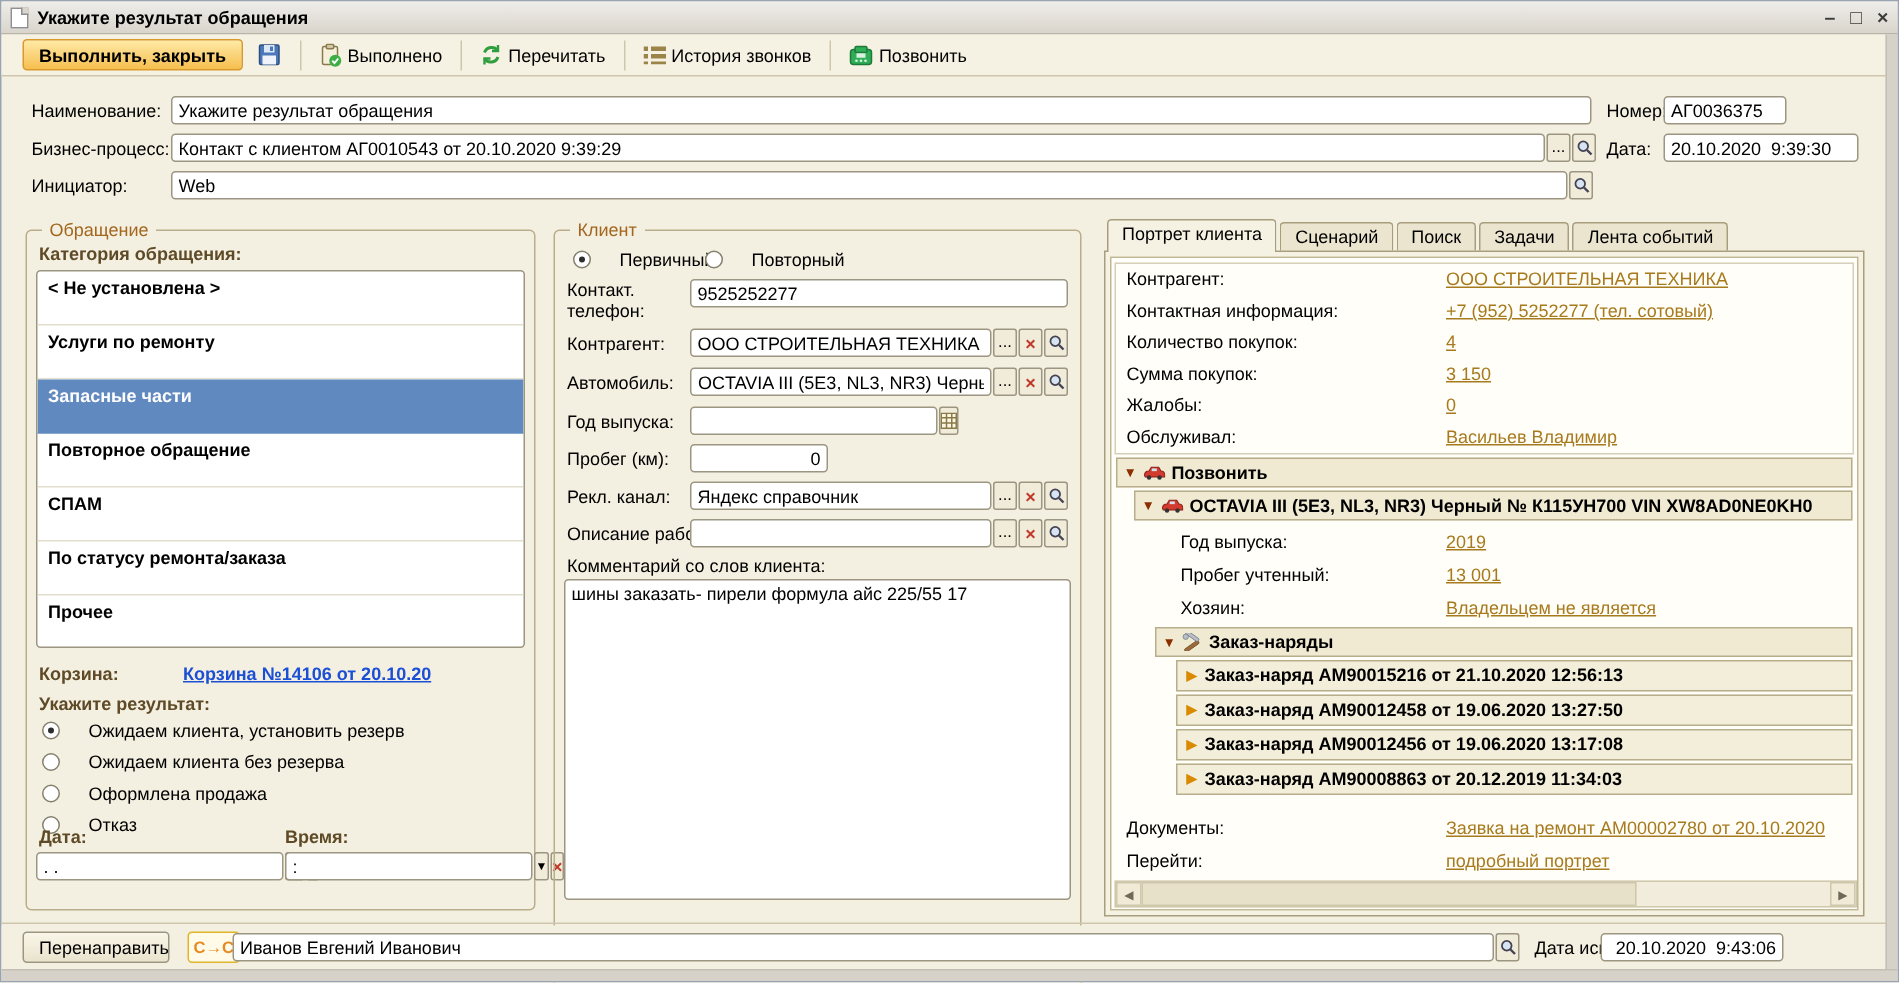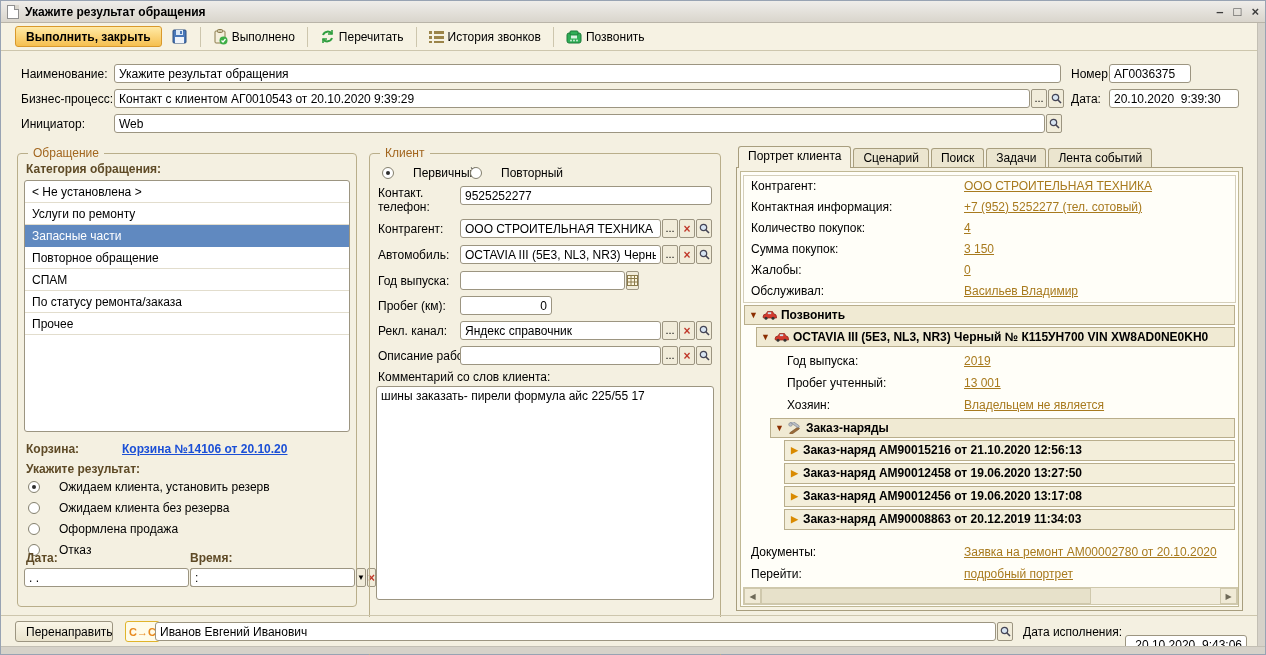--- a/index.html
+++ b/index.html
@@ -42,21 +42,21 @@
   .sbtn.x { color:#c0392b; font-weight:bold; font-size:12px; }
 
   
   .fset { position:absolute; border:1px solid #b9ae8a; border-radius:4px; }
   .fset-legend { position:absolute; top:-8px; left:10px; background:#f4f0e1; padding:0 5px;
     color:#a2661f; font-weight:normal; }
   .brown-lbl { color:#5e4a26; font-weight:bold; }
 
   
   .listbox { position:absolute; background:#fff; border:1px solid #9c9581; border-radius:3px; overflow:hidden; }
-  .li { height:22px; line-height:22px; padding-left:7px; font-weight:normal; border-bottom:1px solid #e2ddcd; }
+  .li { height:36px; line-height:22px; padding-left:7px; font-weight:bold; border-bottom:1px solid #e2ddcd; }
   .li.sel { background:#6089c0; color:#fff; border-bottom-color:#6089c0; }
 
   .link-blue { color:#1b4fd6; font-weight:bold; text-decoration:underline; }
   .link-gold { color:#a87a1e; text-decoration:underline; white-space:pre; }
 
   
   .radio-row { position:absolute; display:flex; align-items:center; gap:19px; }
   .rdot { width:12px; height:12px; border:1px solid #84806e; border-radius:50%; background:#fff; position:relative; flex:none; }
   .rdot.on::after { content:""; position:absolute; left:3px; top:3px; width:4px; height:4px; border-radius:50%; background:#2e2e2e; }
 
@@ -474,18 +474,18 @@
     <div class="fldrow" style="left:154px;top:5px;width:858px">
       <input class="inp" style="flex: 1 1 0%;" value="Иванов Евгений Иванович">
       <button class="sbtn">
         <svg width="11" height="11" viewBox="0 0 11 11">
           <circle cx="4.5" cy="4.5" r="3.2" fill="#d7e4f2" stroke="#445" stroke-width="1.2"></circle>
           <line x1="7" y1="7" x2="10" y2="10" stroke="#445" stroke-width="1.6"></line>
         </svg>
       </button>
     </div>
     <span style="position:absolute;left:1022px;top:8px">Дата исполнения:</span>
-    <input class="inp num-right" style="position: absolute; left: 1124px; top: 5px; width: 122px; margin-top: 13px;" value="20.10.2020  9:43:06">
+    <input class="inp num-right" style="position: absolute; left: 1066px; top: 5px; width: 122px;" value="20.10.2020  9:43:06">
   </div>
 
   <div class="frame-right"></div>
   <div class="frame-bottom"></div>
 </div>
 
 </body></html>

